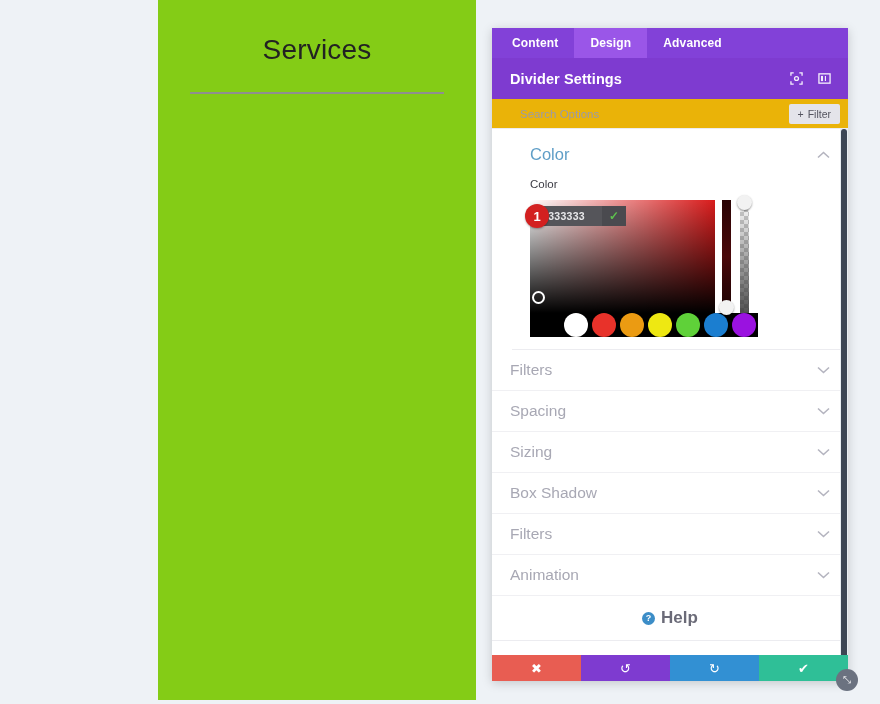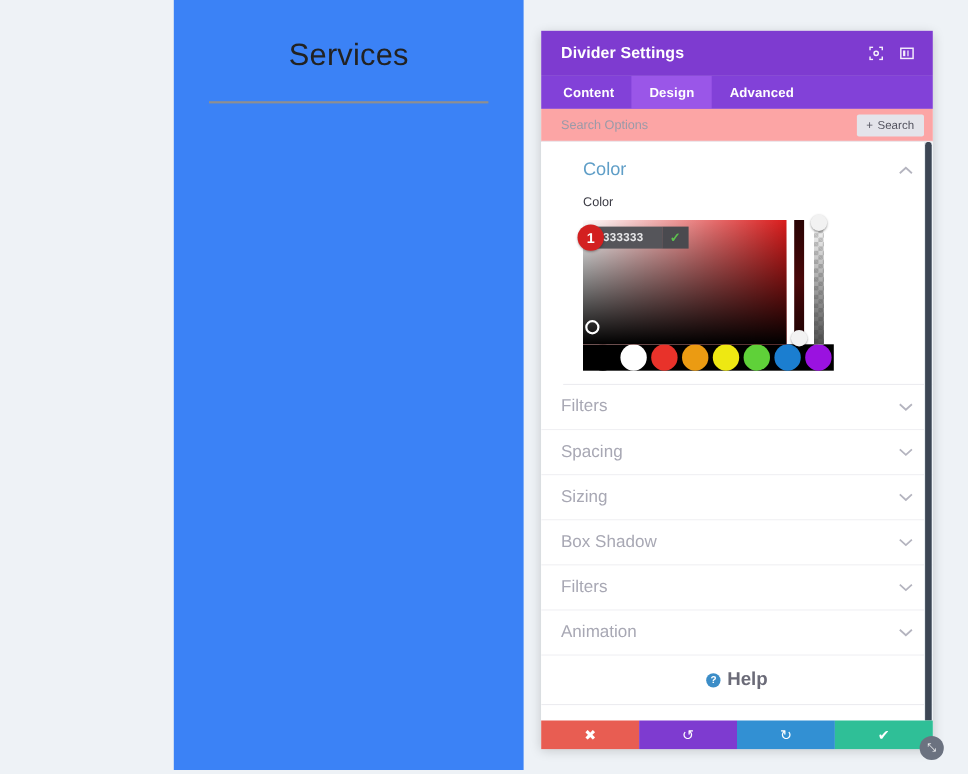--- a/index.html
+++ b/index.html
@@ -21,21 +21,21 @@
     left: 0; top: 0;
     width: 880px; height: 704px;
     background: #eef2f6;
   }
   #content-column {
     position: absolute;
     left: 158px;
     top: 0;
     width: 318px;
     height: 700px;
-    background: #3b82f6;
+    background: #84cc16;
   }
   #section-heading {
     position: absolute;
     left: 0;
     top: 34px;
     width: 318px;
     text-align: center;
     font-size: 28px;
     font-weight: 400;
     color: #222222;
@@ -105,25 +105,25 @@
     font-weight: bold;
     letter-spacing: 0.15px;
   }
   .tab.active {
     background: #9a56e8;
   }
 
   
   #search-row {
     height: 29px;
-    background: #fca5a5;
+    background: #eab308;
     border-bottom: 1px solid #ececf0;
     display: flex;
     align-items: center;
-    padding: 0 8px 0 16px;
+    padding: 0 8px 0 26px;
     flex: none;
   }
   #search-input {
     flex: 1;
     border: 0;
     outline: 0;
     background: transparent;
     font-family: "Liberation Sans", sans-serif;
     font-size: 11.5px;
     color: #5a5a68;
@@ -407,48 +407,48 @@
 
 <div id="page-canvas">
   <div id="content-column">
     <div id="section-heading">Services</div>
     <div id="divider-line"></div>
   </div>
 </div>
 
 <div id="settings-modal">
 
+  <div id="modal-tabs">
+    <div class="tab">Content</div>
+    <div class="tab active">Design</div>
+    <div class="tab">Advanced</div>
+  </div>
+
   <div id="modal-header">
     <div id="modal-title">Divider Settings</div>
     <div class="header-icon-btn">
       <svg width="13" height="13" viewBox="0 0 14 14" aria-hidden="true">
         <path d="M1 4V1h3M10 1h3v3M13 10v3h-3M4 13H1v-3" fill="none" stroke="#ffffff" stroke-width="1.4"></path>
         <circle cx="7" cy="7" r="2.1" fill="none" stroke="#ffffff" stroke-width="1.4"></circle>
       </svg>
     </div>
     <div class="header-icon-btn">
       <svg width="13" height="13" viewBox="0 0 14 14" aria-hidden="true">
         <rect x="1" y="2" width="12" height="10" fill="none" stroke="#ffffff" stroke-width="1.4"></rect>
         <rect x="3.2" y="4.2" width="2.2" height="5.6" fill="#ffffff"></rect>
         <line x1="8" y1="4.2" x2="8" y2="9.8" stroke="#ffffff" stroke-width="1.2"></line>
       </svg>
     </div>
   </div>
 
-  <div id="modal-tabs">
-    <div class="tab">Content</div>
-    <div class="tab active">Design</div>
-    <div class="tab">Advanced</div>
-  </div>
-
   <div id="search-row">
     <input id="search-input" type="text" placeholder="Search Options" style="">
     <div id="filter-button">
       <span>+</span>
-      <span>Search</span>
+      <span>Filter</span>
     </div>
   </div>
 
   <div id="modal-body">
 
     <div id="color-section">
       <div id="color-section-header">
         <div id="color-section-title">Color</div>
         <svg width="13" height="8" viewBox="0 0 13 8" aria-hidden="true">
           <path d="M1 6.5L6.5 1.5L12 6.5" fill="none" stroke="#b4b4bf" stroke-width="1.6"></path>

